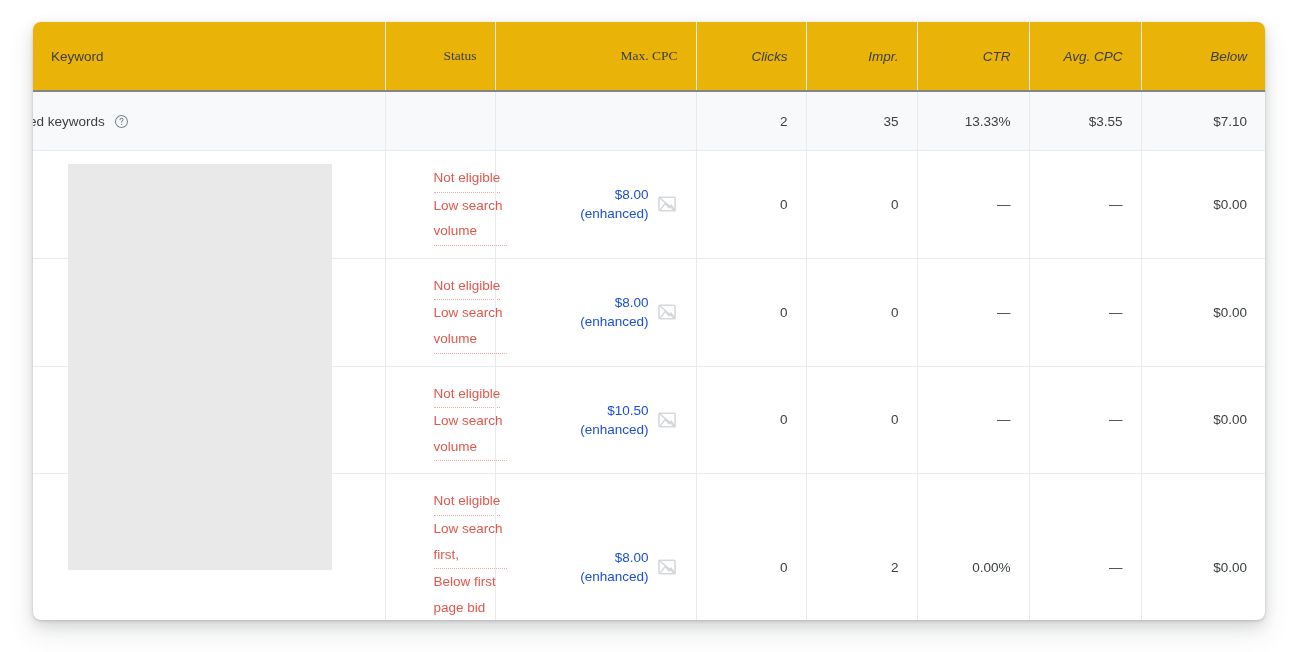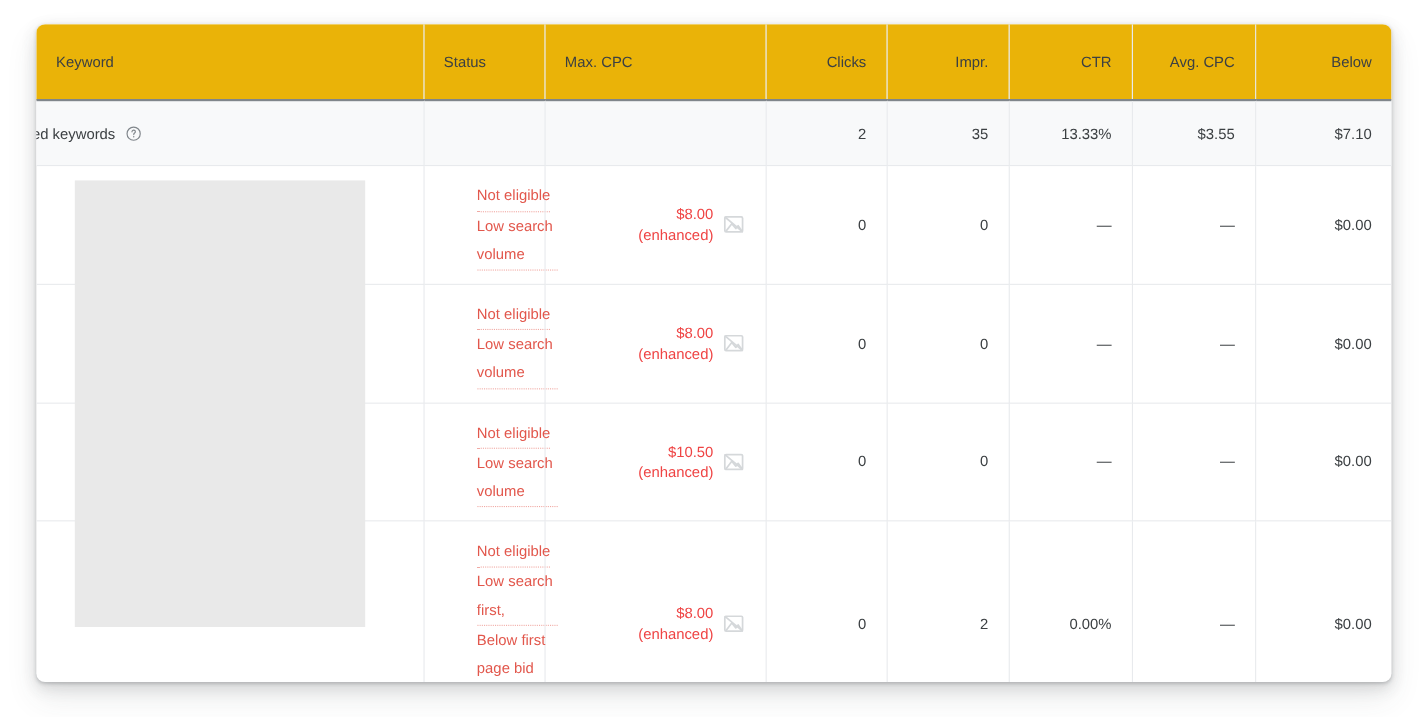--- a/index.html
+++ b/index.html
@@ -72,22 +72,22 @@
     font-weight: 500;
     color: #3c4043;
     background: #eab308;
     border-right: 1px solid #e8eaed;
     border-bottom: 2px solid #80868b;
     vertical-align: middle;
     white-space: nowrap;
   }
   thead th.last { border-right: none; }
   th.align-left  { text-align: left; }
-  th.align-right { text-align: right; }
-  th.align-center{ text-align: left; }
+  th.align-right { text-align: right; font-style: italic; }
+  th.align-center{ text-align: right; font-family: Liberation Serif, serif; }
 
   
   tr.summary-row td {
     height: 58px;
     background: #f8f9fa;
     border-right: 1px solid #e8eaed;
     border-bottom: 1px solid #e8eaed;
     padding: 0 18px;
     font-size: 13.5px;
     color: #3c4043;
@@ -143,21 +143,21 @@
   .cpc-wrap {
     display: flex;
     align-items: center;
     justify-content: flex-end;
     gap: 7px;
   }
   .cpc-text {
     text-align: right;
     line-height: 19px;
     font-size: 13.5px;
-    color: #ef4444;
+    color: #1d4ed8;
     white-space: nowrap;
   }
   .cpc-text .enh { display: block; }
   .broken-img-icon {
     width: 22px;
     height: 22px;
     flex: 0 0 22px;
     line-height: 0;
     opacity: .95;
   }

